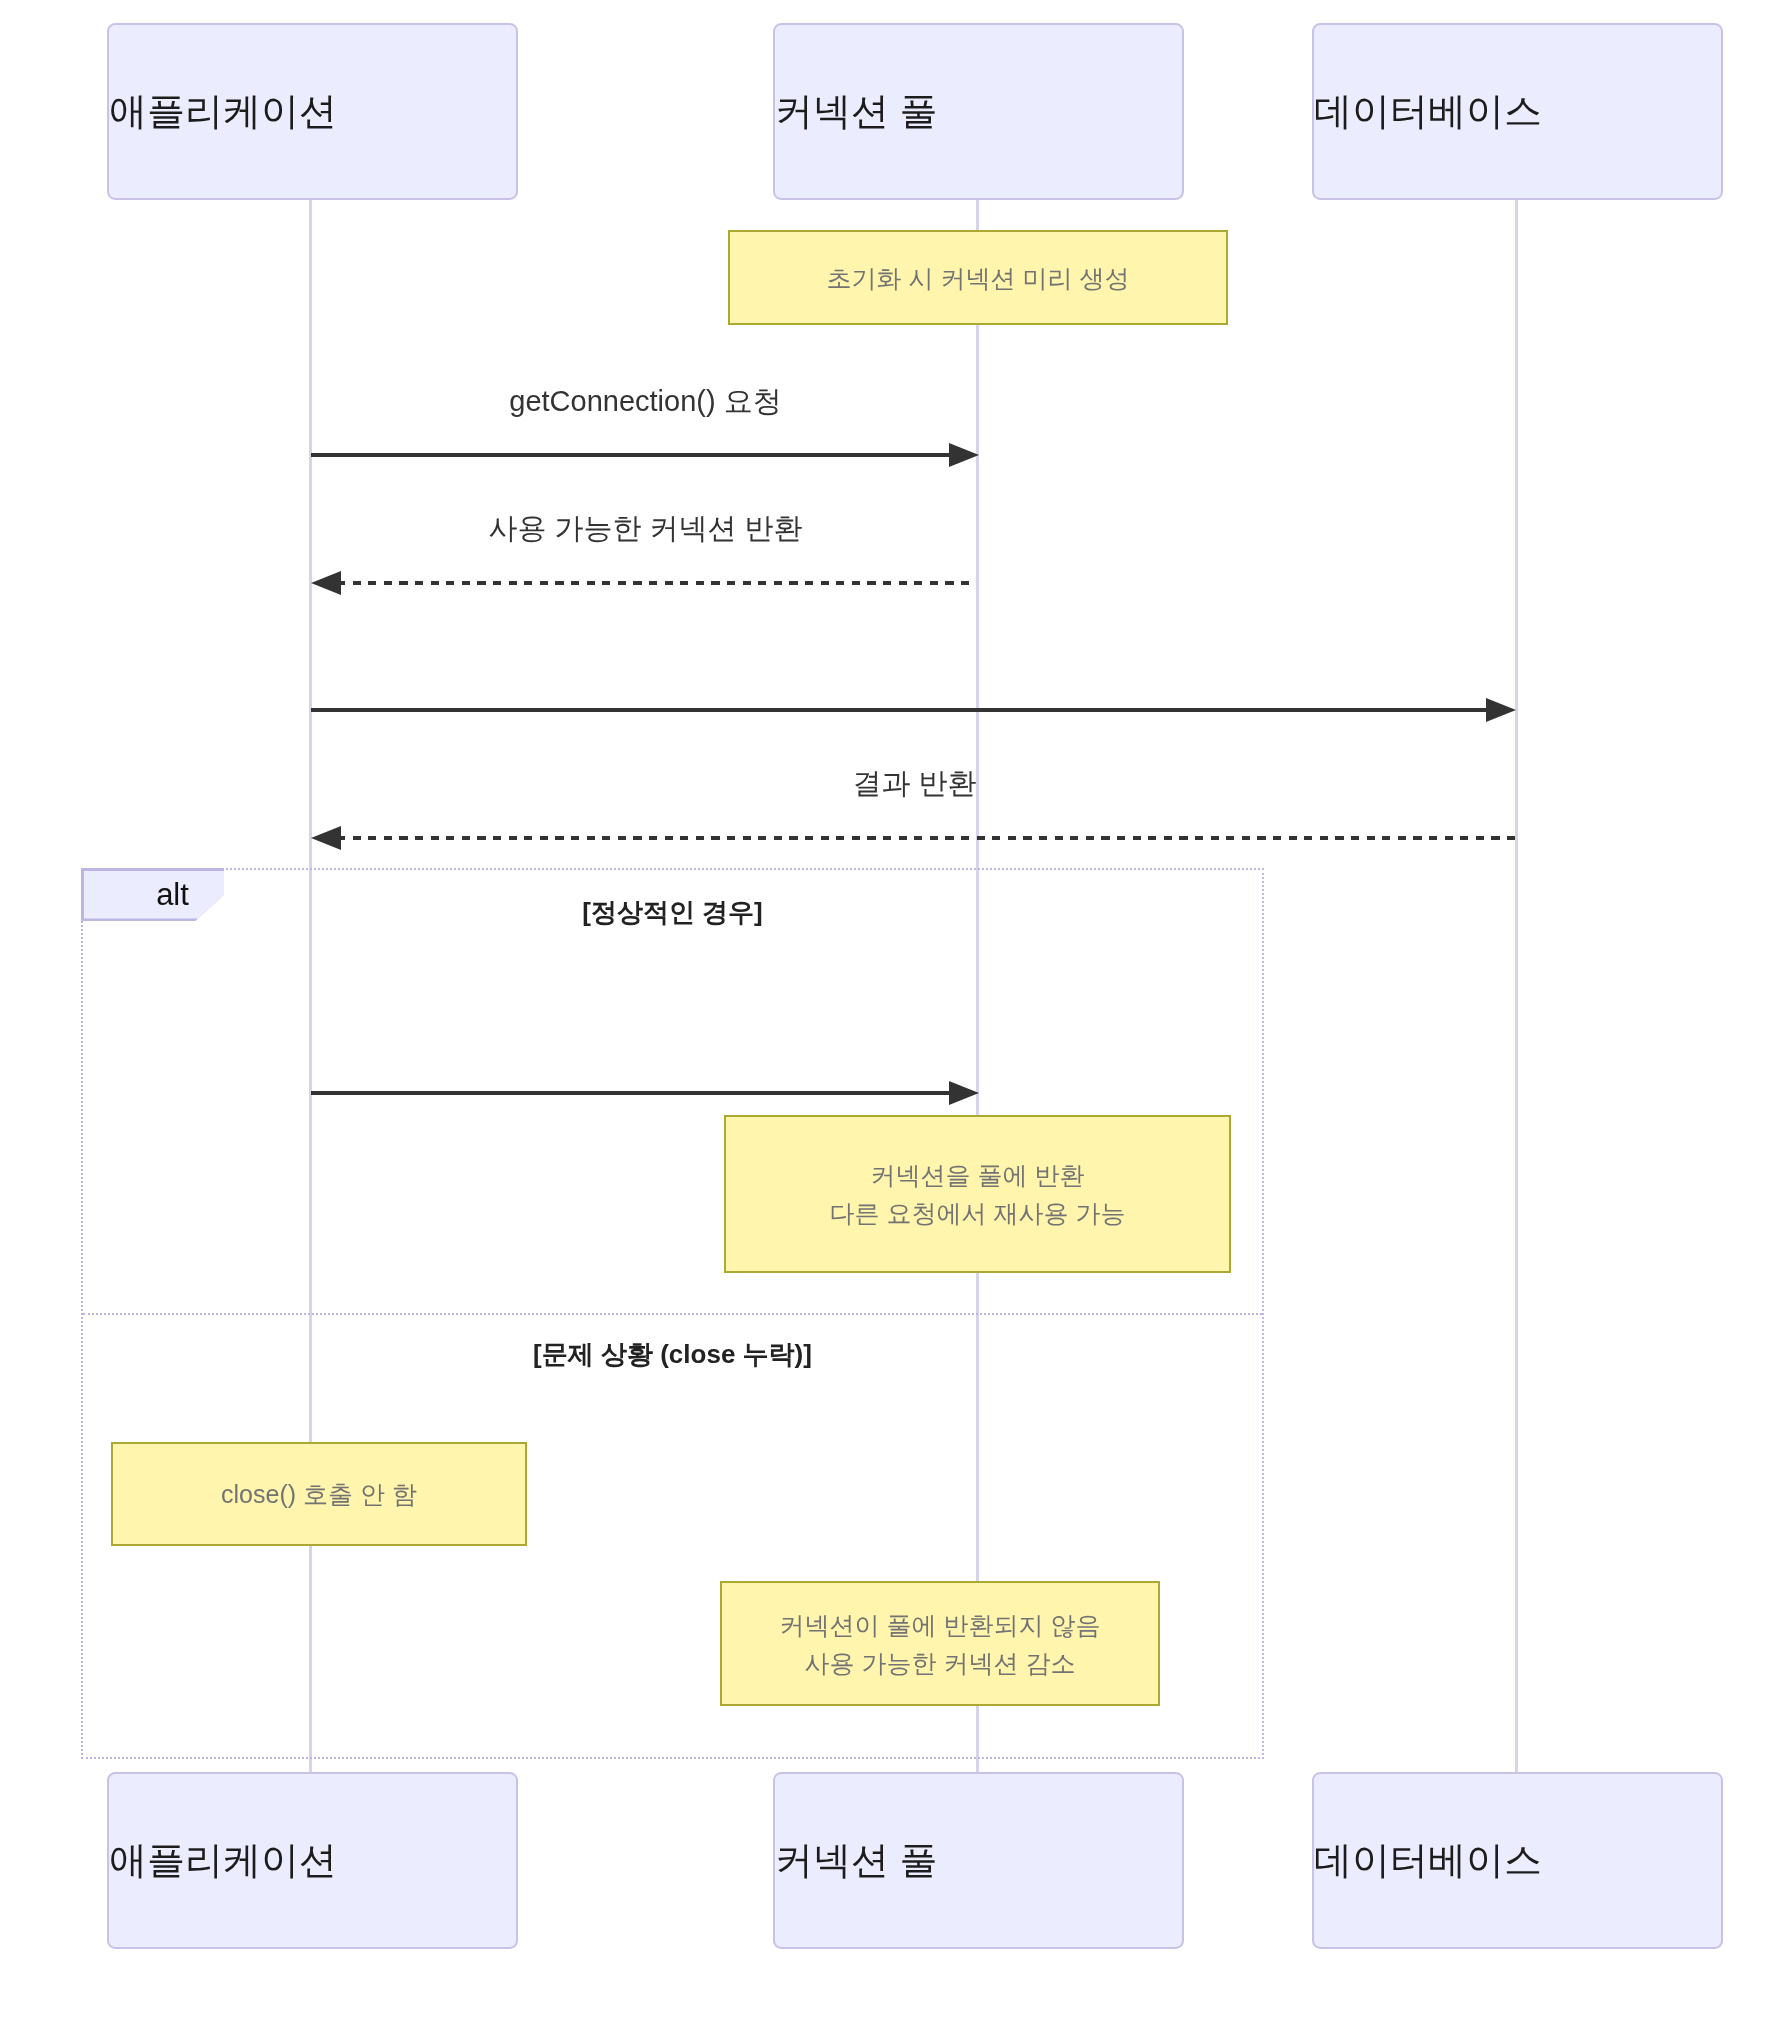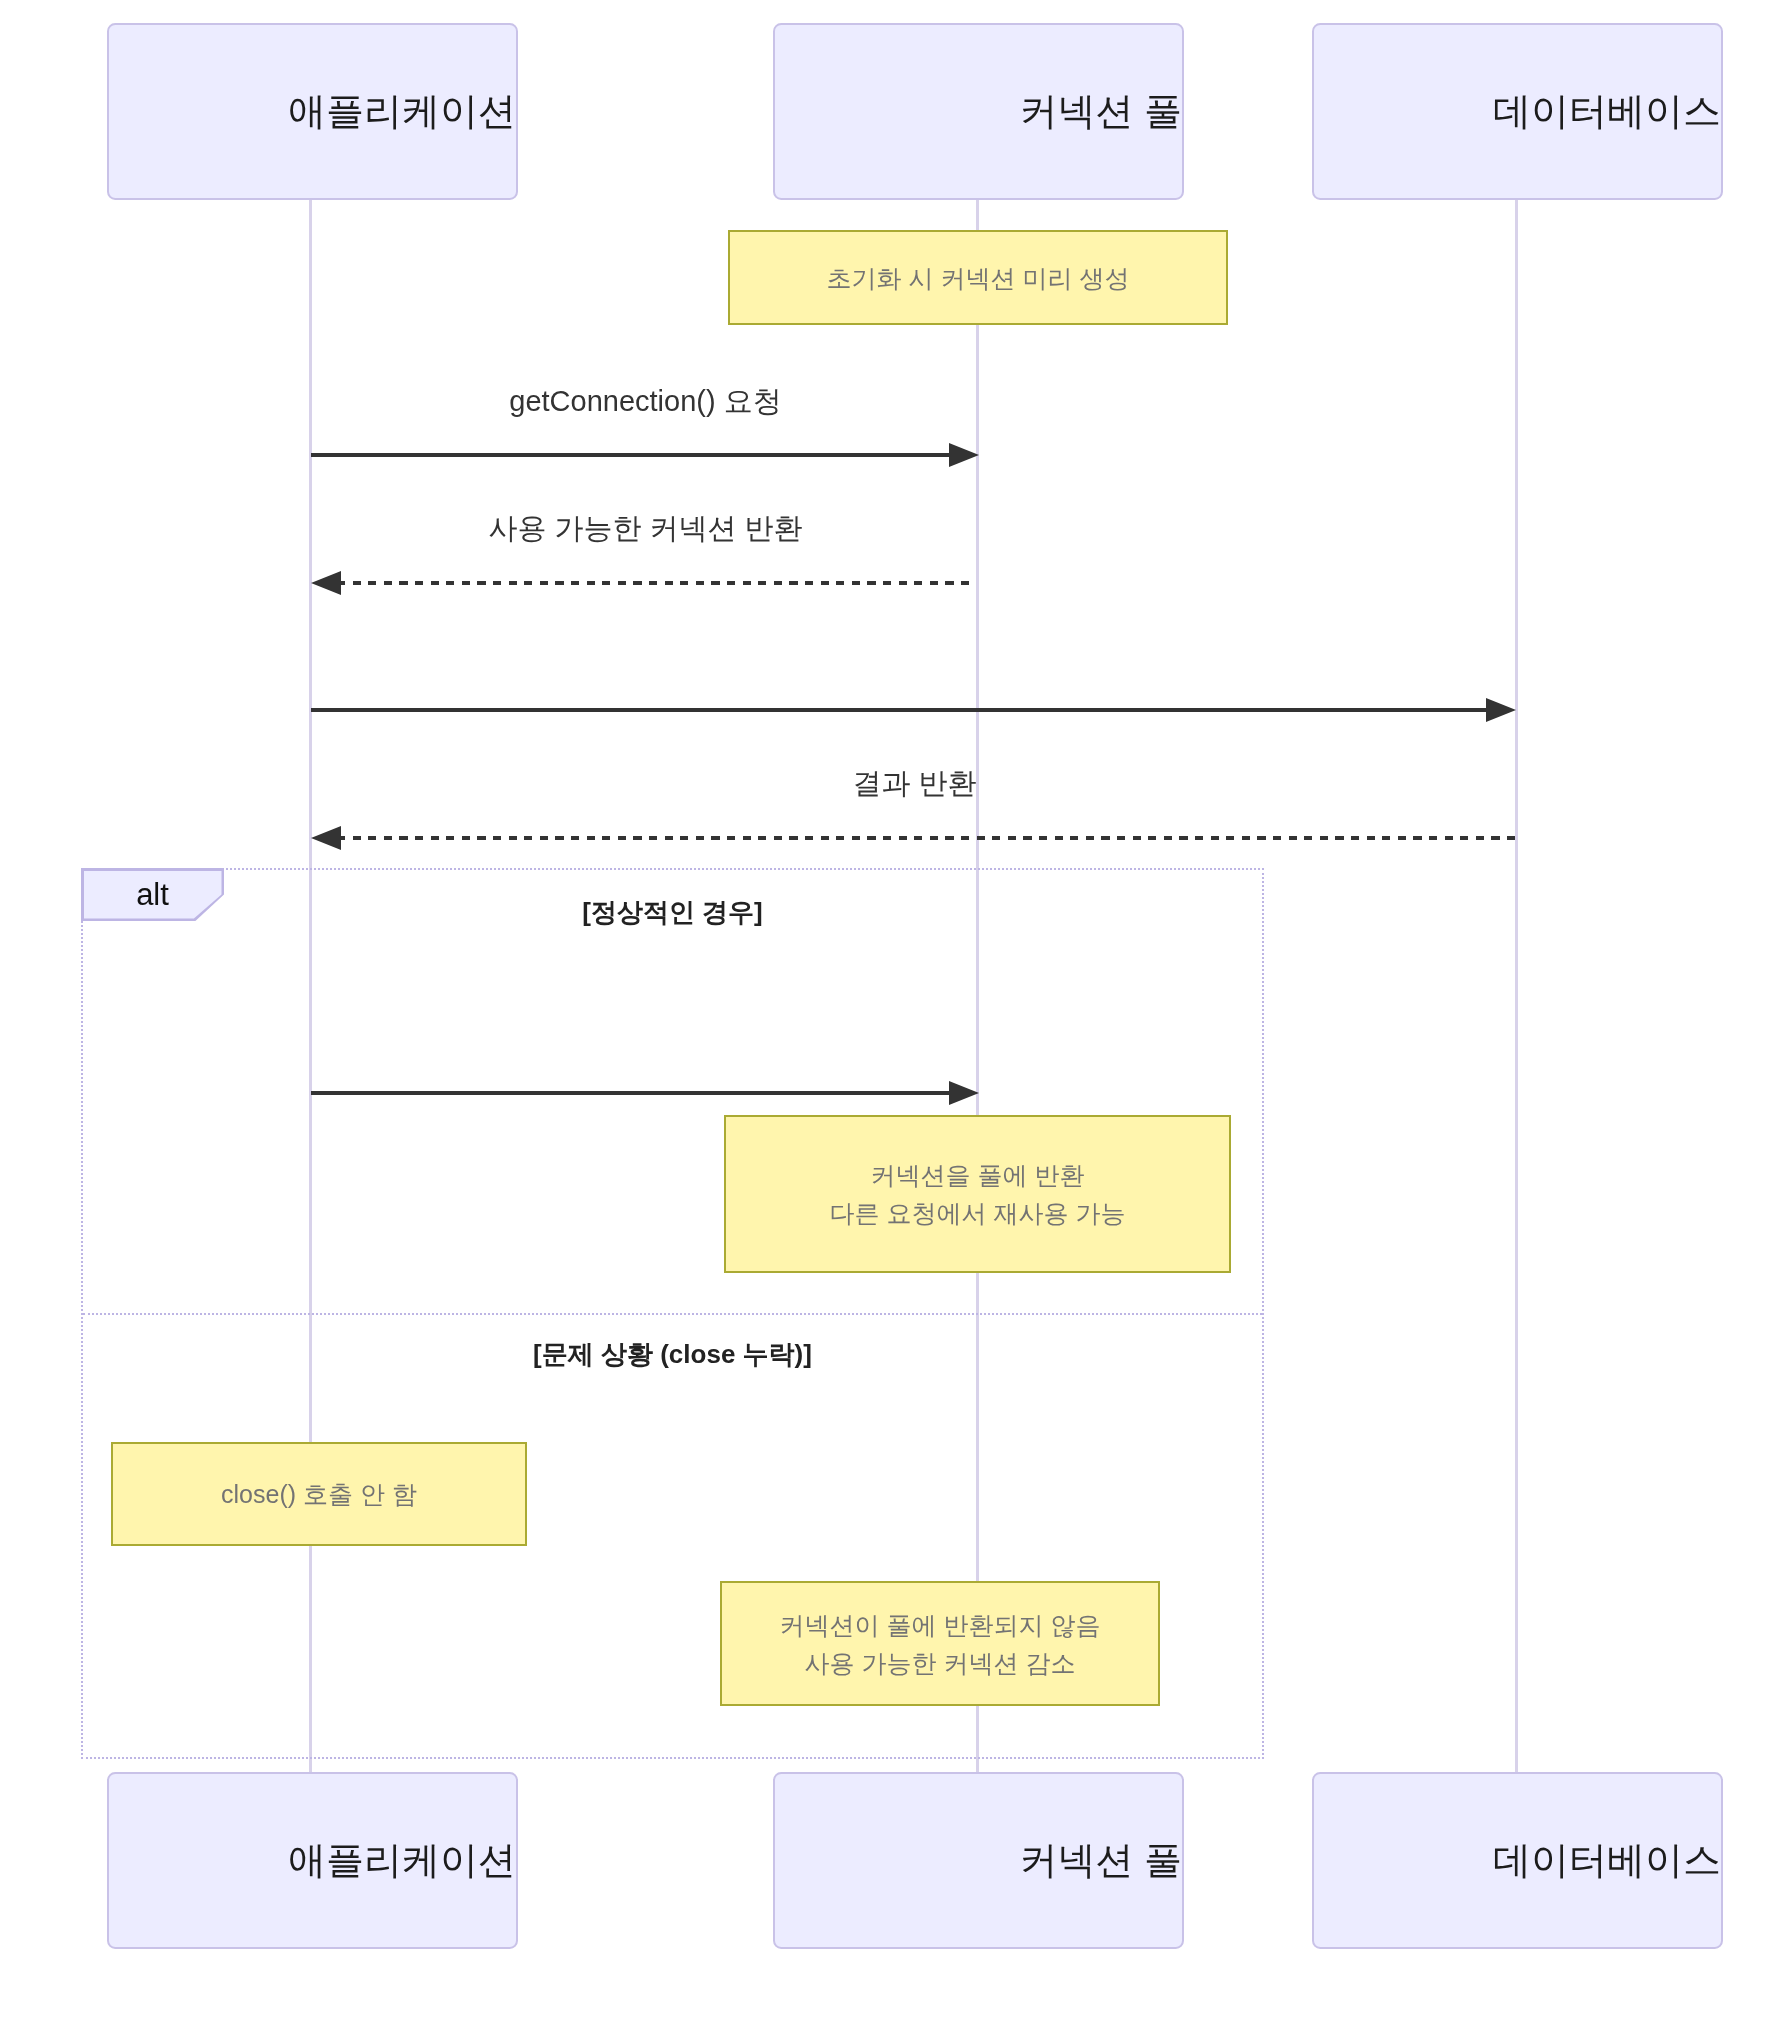--- a/index.html
+++ b/index.html
@@ -19,21 +19,21 @@
     background:var(--background);
     font-family:"Liberation Sans","DejaVu Sans",sans-serif;
     color:var(--message-color);
   }
   .lifeline{position:absolute;width:2.5px;background:var(--lifeline-color);}
   .actor{
     position:absolute;height:177px;box-sizing:border-box;
     background:var(--actor-fill);
     border:2.5px solid var(--actor-border);
     border-radius:8.2px;
-    display:flex;align-items:center;justify-content:flex-end;
+    display:flex;align-items:center;justify-content:flex-start;
     font-size:38px;color:#1c1c1c;
   }
   .note{
     position:absolute;box-sizing:border-box;
     background:var(--note-fill);
     border:2.5px solid var(--note-border);
     display:flex;flex-direction:column;align-items:center;justify-content:center;
     font-size:25px;line-height:1.52;text-align:center;color:#737373;
   }
   .msg-label{
@@ -57,21 +57,21 @@
   .alt-frame{position:absolute;border:2.5px dotted var(--frame-border);}
   .alt-tag-outer{
     position:absolute;background:var(--frame-border);
     clip-path:polygon(0 0,100% 0,100% 50%,80% 100%,0 100%);
     padding:2.5px;box-sizing:border-box;
   }
   .alt-tag-inner{
     width:100%;height:100%;background:var(--frame-tag-fill);
     clip-path:polygon(0 0,100% 0,100% 50%,80% 100%,0 100%);
     display:flex;align-items:center;justify-content:center;
-    font-size:31px;color:#111;
+    font-size:31px;color:#111;padding-left:20px;
   }
   .section-label{
     position:absolute;text-align:center;
     font-size:26px;font-weight:700;color:#222;
   }
   .divider{position:absolute;border-top:2.5px dotted var(--frame-border);height:0;}
 </style>
 </head>
 <body>
 

